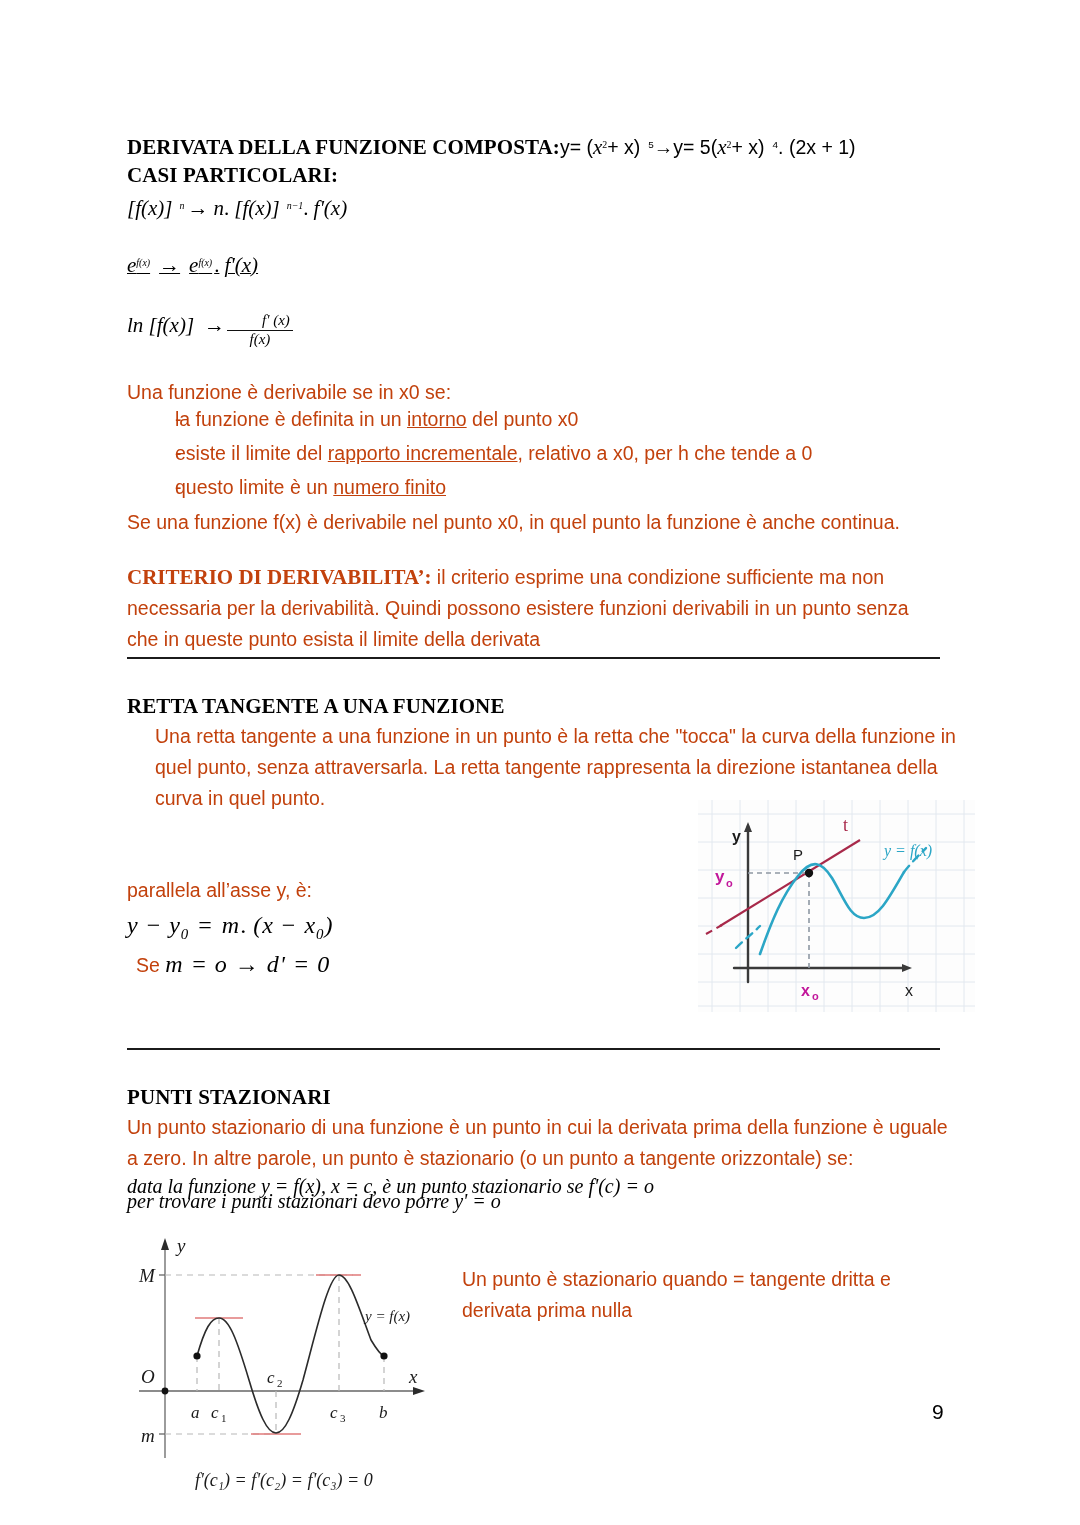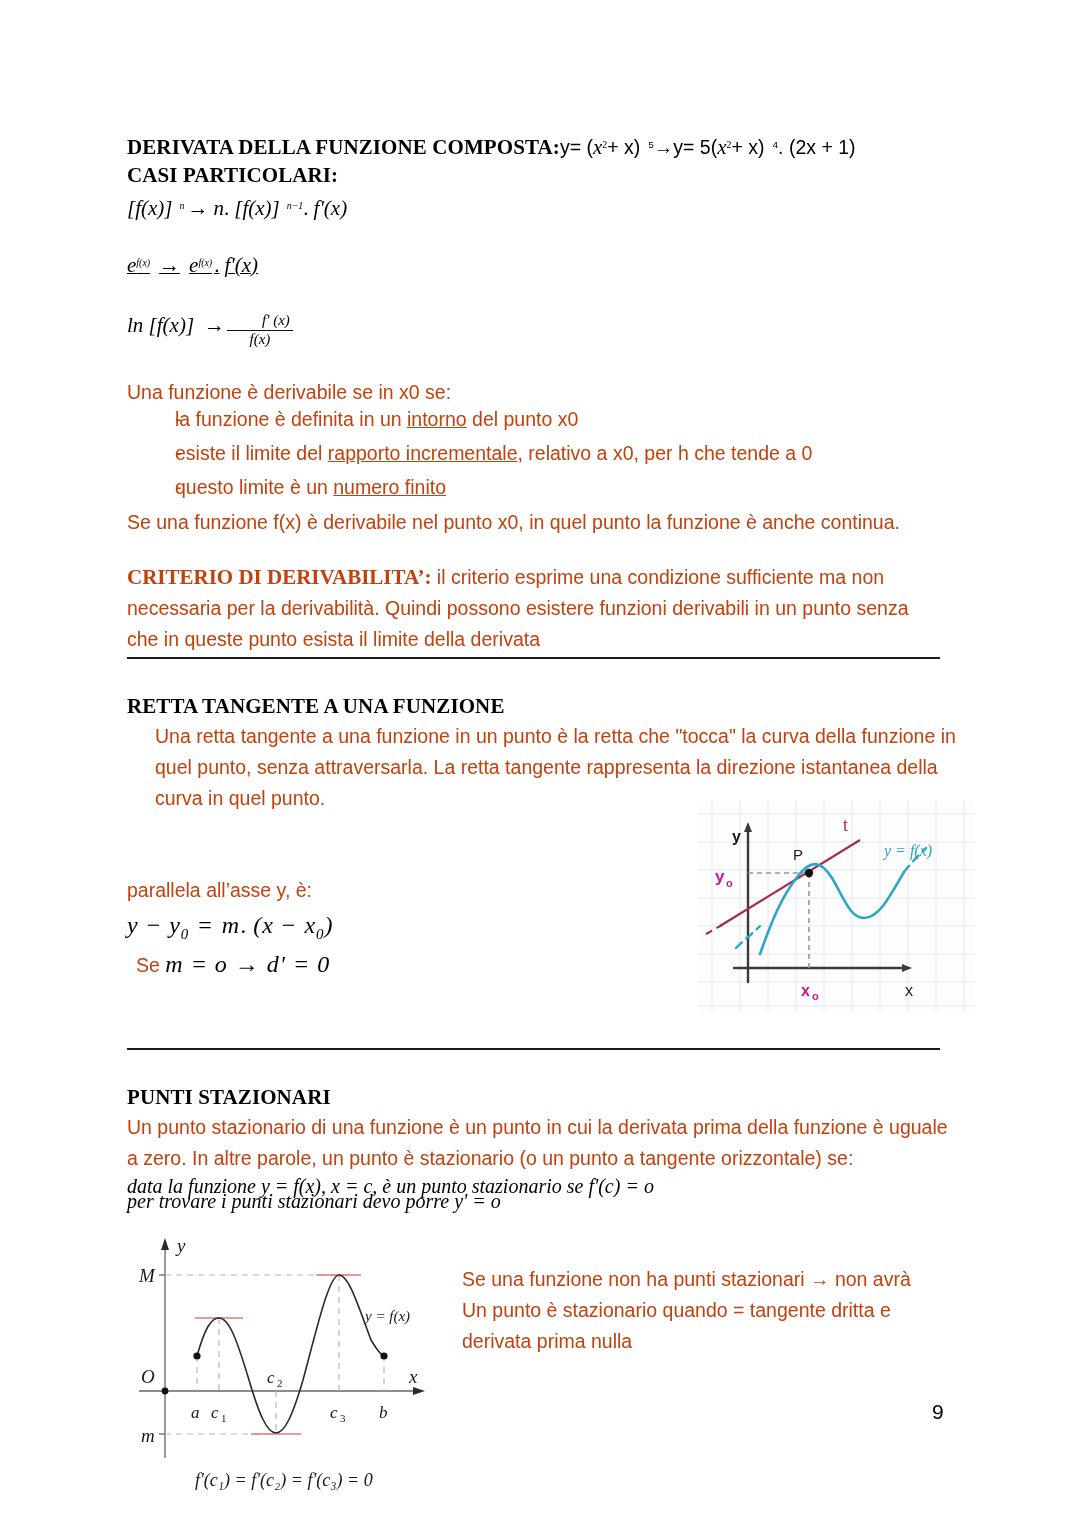--- a/index.html
+++ b/index.html
@@ -259,21 +259,20 @@
   </div>
 
   <div id="rule-2" class="hrule"></div>
 
   <div id="ps-title" class="bold-serif">PUNTI STAZIONARI</div>
   <div id="ps-para" class="body-text">Un punto stazionario di una funzione è un punto in cui la derivata prima della funzione è uguale a zero. In altre parole, un punto  è stazionario (o un punto a tangente orizzontale) se:</div>
   <div id="ps-it1" class="mathit" style="font-size:20px">data la funzione y = f(x), x = c, è un punto stazionario se f'(c) = o</div>
   <div id="ps-it2" class="mathit" style="font-size:20px">per trovare i punti stazionari devo porre y' = o</div>
 
   <div id="ps-right" class="body-text">
-    <div>Se una funzione non ha punti stazionari → non avrà</div>
     <div>Un punto è stazionario quando = tangente dritta e</div>
     <div>derivata prima nulla</div>
   </div>
 
   <div id="fig-stationary">
     <svg width="310" height="272" viewBox="0 0 310 272" xmlns="http://www.w3.org/2000/svg">
       <rect x="0" y="0" width="310" height="272" fill="#ffffff"></rect>
 
       <g stroke="#666666" stroke-width="1.3">
         <line x1="32" y1="230" x2="32" y2="18"></line>

